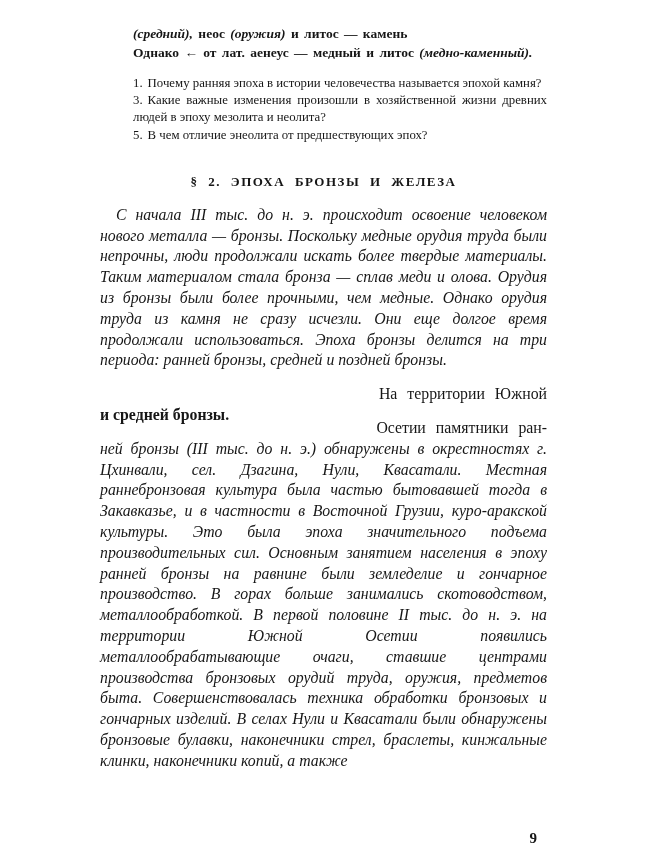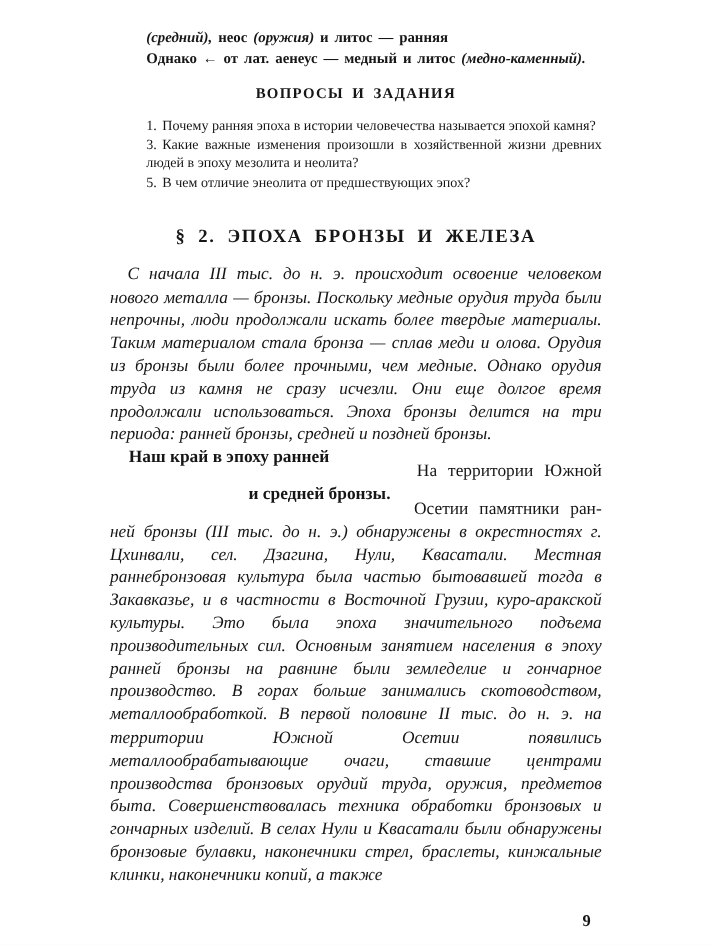--- a/index.html
+++ b/index.html
@@ -42,76 +42,74 @@
     line-height: 17.2px;
     text-align: justify;
   }
   .q-item { margin: 0; }
   .q-num { margin-right: 5px; }
 
   
   .section-heading {
     text-align: center;
     font-weight: 700;
-    font-size: 17px;
+    font-size: 13px;
     letter-spacing: 1.5px;
     word-spacing: 5px;
     margin: 30px 0 0 0;
   }
 
   
   .bodytext {
     margin-top: 15px;
     font-size: 15.8px;
     line-height: 20.8px;
     text-align: justify;
   }
   .para { margin: 0; font-style: italic; }
   .indent { text-indent: 16px; }
 
   .sidehead-row { display: flex; line-height: 20.8px; }
   .sh-l { flex: 0 0 255px; font-weight: 700; }
   .sh-l.row1 { padding-left: 17px; }
-  .sh-l.row2 { text-align: right; }
+  .sh-l.row2 { text-align: left; }
   .sh-r { flex: 1; text-align: right; word-spacing: 6px; margin-top: 13px; }
 
   .page-number {
     position: absolute;
     right: 113px;
     bottom: 12px;
     font-weight: 700;
     font-size: 15px;
   }
 </style>
 </head>
 <body>
 
 <div class="page">
   <div class="content">
 
     <div class="etym">
-      <div><span class="it">(средний),</span> <span>неос</span> <span class="it">(оружия)</span> <span>и литос — ранняя</span></div>
+      <div><span class="it">(средний),</span> <span>неос</span> <span class="it">(оружия)</span> <span>и литос — камень</span></div>
       <div><span>Однако</span> <span>← от лат. аенеус — медный и литос</span> <span class="it">(медно-каменный).</span></div>
     </div>
 
-    <h2 class="q-heading">ВОПРОСЫ И ЗАДАНИЯ</h2>
 
     <div class="questions">
       <p class="q-item"><span class="q-num">1.</span><span>Почему ранняя эпоха в истории человечества называется эпохой камня?</span></p>
       <p class="q-item"><span class="q-num">3.</span><span>Какие важные изменения произошли в хозяйственной жизни древних людей в эпоху мезолита и неолита?</span></p>
       <p class="q-item"><span class="q-num">5.</span><span>В чем отличие энеолита от предшествующих эпох?</span></p>
     </div>
 
     <h1 class="section-heading">§ 2. ЭПОХА БРОНЗЫ И ЖЕЛЕЗА</h1>
 
     <div class="bodytext">
       <p class="para indent">С начала III тыс. до н. э. происходит освоение человеком нового металла — бронзы. Поскольку медные орудия труда были непрочны, люди продолжали искать более твердые материалы. Таким материалом стала бронза — сплав меди и олова. Орудия из бронзы были более прочными, чем медные. Однако орудия труда из камня не сразу исчезли. Они еще долгое время продолжали использоваться. Эпоха бронзы делится на три периода: ранней бронзы, средней и поздней бронзы.</p>
 
       <div class="sidehead-row">
-        <span class="sh-l row1">Наш край в эпоху ранней</span>
         <span class="sh-r">На территории Южной</span>
       </div>
       <div class="sidehead-row">
         <span class="sh-l row2">и средней бронзы.</span>
         <span class="sh-r">Осетии памятники ран-</span>
       </div>
 
       <p class="para">ней бронзы (III тыс. до н. э.) обнаружены в окрестностях г. Цхинвали, сел. Дзагина, Нули, Квасатали. Местная раннебронзовая культура была частью бытовавшей тогда в Закавказье, и в частности в Восточной Грузии, куро-аракской культуры. Это была эпоха значительного подъема производительных сил. Основным занятием населения в эпоху ранней бронзы на равнине были земледелие и гончарное производство. В горах больше занимались скотоводством, металлообработкой. В первой половине II тыс. до н. э. на территории Южной Осетии появились металлообрабатывающие очаги, ставшие центрами производства бронзовых орудий труда, оружия, предметов быта. Совершенствовалась техника обработки бронзовых и гончарных изделий. В селах Нули и Квасатали были обнаружены бронзовые булавки, наконечники стрел, браслеты, кинжальные клинки, наконечники копий, а также</p>
     </div>
 

